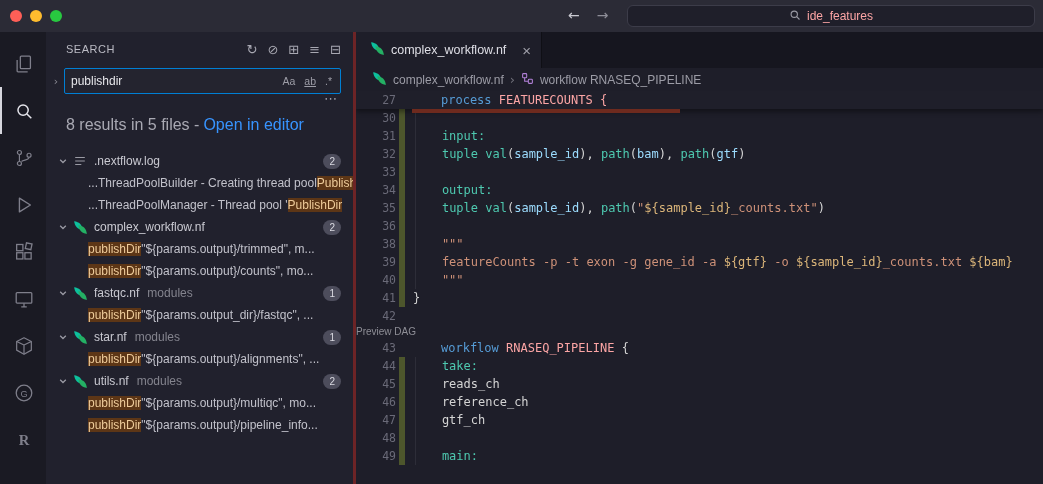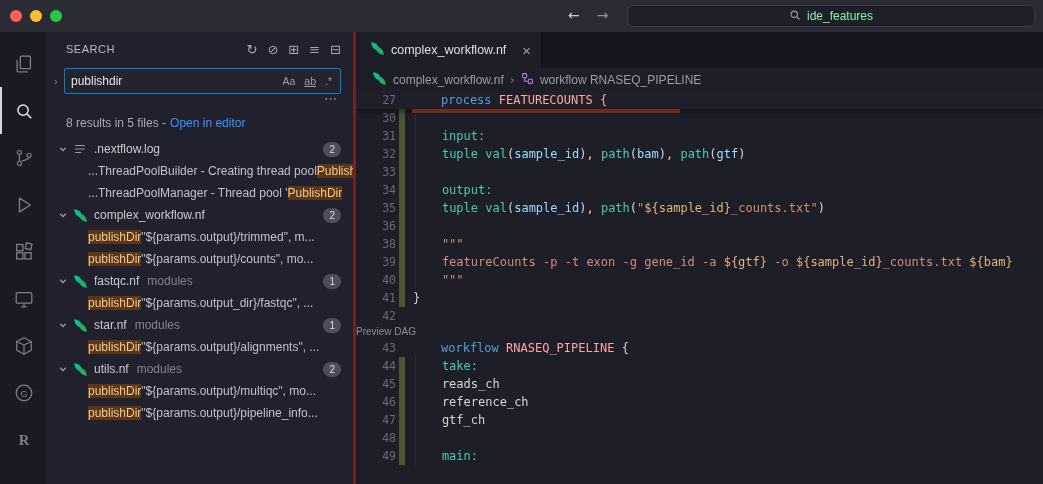--- a/index.html
+++ b/index.html
@@ -8,21 +8,21 @@
 
   
   .titlebar{position:absolute;top:0;left:0;right:0;height:32px;background:#2b2b36;}
   .traffic{position:absolute;left:10px;top:10px;display:flex;gap:8px;}
   .dot{width:12px;height:12px;border-radius:50%;}
   .dot.red{background:var(--traffic-red,#ff5f57);}
   .dot.yellow{background:var(--traffic-yellow,#febc2e);}
   .dot.green{background:var(--traffic-green,#28c840);}
   .nav{position:absolute;left:568px;top:7px;display:flex;gap:17px;color:#c9c9d1;font-size:14px;font-family:"DejaVu Sans",sans-serif;}
   .nav .fwd{color:#8e8e98;}
-  .command-center{position:absolute;left:627px;top:5px;width:408px;height:22px;background:#1f1f2a;border:1px solid #3c3c49;border-radius:6px;display:flex;align-items:center;justify-content:center;gap:6px;color:#86efac;font-size:12px;}
+  .command-center{position:absolute;left:627px;top:5px;width:408px;height:22px;background:#1f1f2a;border:1px solid #3c3c49;border-radius:6px;display:flex;align-items:center;justify-content:center;gap:6px;color:#fca5a5;font-size:12px;}
 
   
   .main{position:absolute;top:32px;left:0;right:0;bottom:0;display:flex;}
   .activitybar{width:46px;background:#1a1a23;padding-top:8px;display:flex;flex-direction:column;flex:0 0 auto;}
   .ab-item{height:47px;display:flex;align-items:center;justify-content:center;color:#7f7f8b;border-left:2px solid transparent;}
   .ab-item.active{color:#e6e6ec;border-left-color:#d7d7de;}
   .ab-ic{display:flex;align-items:center;justify-content:center;}
 
   
   .sidebar{width:307px;background:#21212d;display:flex;flex-direction:column;overflow:hidden;flex:0 0 auto;}
@@ -30,23 +30,23 @@
   .sb-title{font-size:11px;letter-spacing:.5px;color:#bbbbc4;}
   .sb-tools{margin-left:auto;display:flex;gap:10px;color:#a8a8b2;font-size:13px;font-family:"DejaVu Sans",sans-serif;}
   .search-row{display:flex;padding:2px 12px 0 2px;flex:0 0 auto;}
   .tr-chevron{width:16px;height:26px;display:flex;align-items:center;justify-content:center;color:#8b8b95;font-size:11px;font-family:"DejaVu Sans",sans-serif;}
   .search-input-wrap{flex:1;height:26px;background:#24242f;border:1px solid var(--focus-border,#007fd4);border-radius:2px;display:flex;align-items:center;}
   .search-input-wrap input{flex:1;min-width:0;background:transparent;border:none;outline:none;color:#e6e6ea;font-size:12px;padding:0 6px;font-family:"Liberation Sans",sans-serif;}
   .opts{display:flex;gap:3px;padding-right:5px;font-size:10.5px;color:#9d9da7;}
   .opt{padding:1px 3px;border-radius:3px;}
   .opt.u{text-decoration:underline;text-align:center;}
   .more-row{height:13px;text-align:right;padding-right:16px;color:#9d9da7;font-size:13px;line-height:9px;font-family:"DejaVu Sans",sans-serif;flex:0 0 auto;}
-  .summary{padding:9px 5px 8px 20px;font-size:12px;color:#a9a9b3;flex:0 0 auto;}
+  .summary{padding:9px 5px 8px 20px;font-size:16px;color:#a9a9b3;flex:0 0 auto;}
   .link{color:var(--accent-blue,#3794ff);margin-left:4px;}
-  .tree{flex:1;overflow:hidden;font-size:12px;color:#c9c9d1;}
+  .tree{flex:1;overflow:hidden;font-size:12px;color:#c9c9d1;margin-top:8px;}
   .row{height:22px;display:flex;align-items:center;white-space:nowrap;overflow:hidden;padding-left:12px;}
   .row.match{padding-left:42px;color:#c2c2cb;}
   .twisty{width:15px;flex:0 0 auto;display:flex;align-items:center;}
   .ficon{width:19px;flex:0 0 auto;display:flex;align-items:center;}
   .fname{margin-left:2px;}
   .suffix{margin-left:8px;color:#84848e;}
   .badge{margin-left:auto;margin-right:12px;flex:0 0 auto;background:var(--badge-bg,#4d4d5c);color:#dadae2;font-size:10px;line-height:15px;padding:0 6px;border-radius:8px;}
   .hl{background:var(--match-highlight-bg,#5d3616);color:var(--match-highlight-fg,#eecb9a);flex:0 0 auto;}
   .mtext{flex:0 0 auto;}
 

